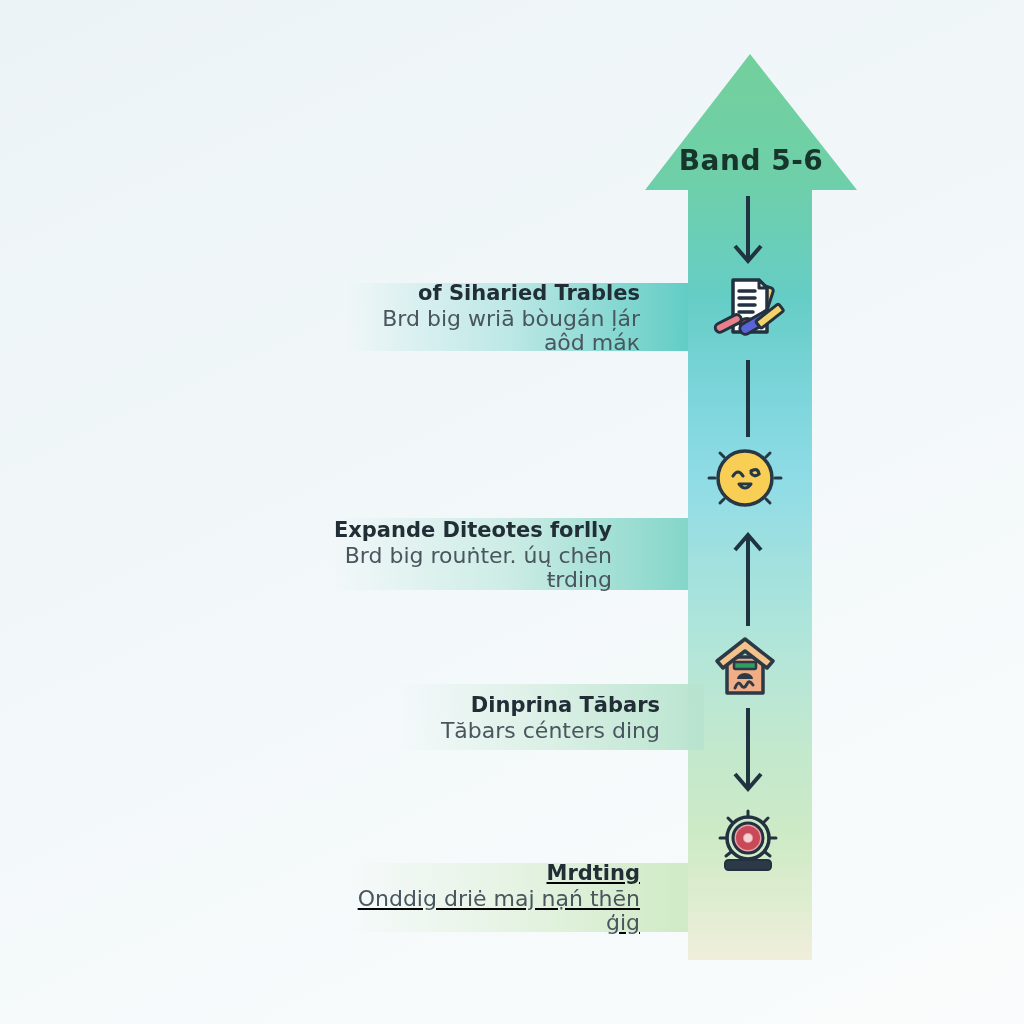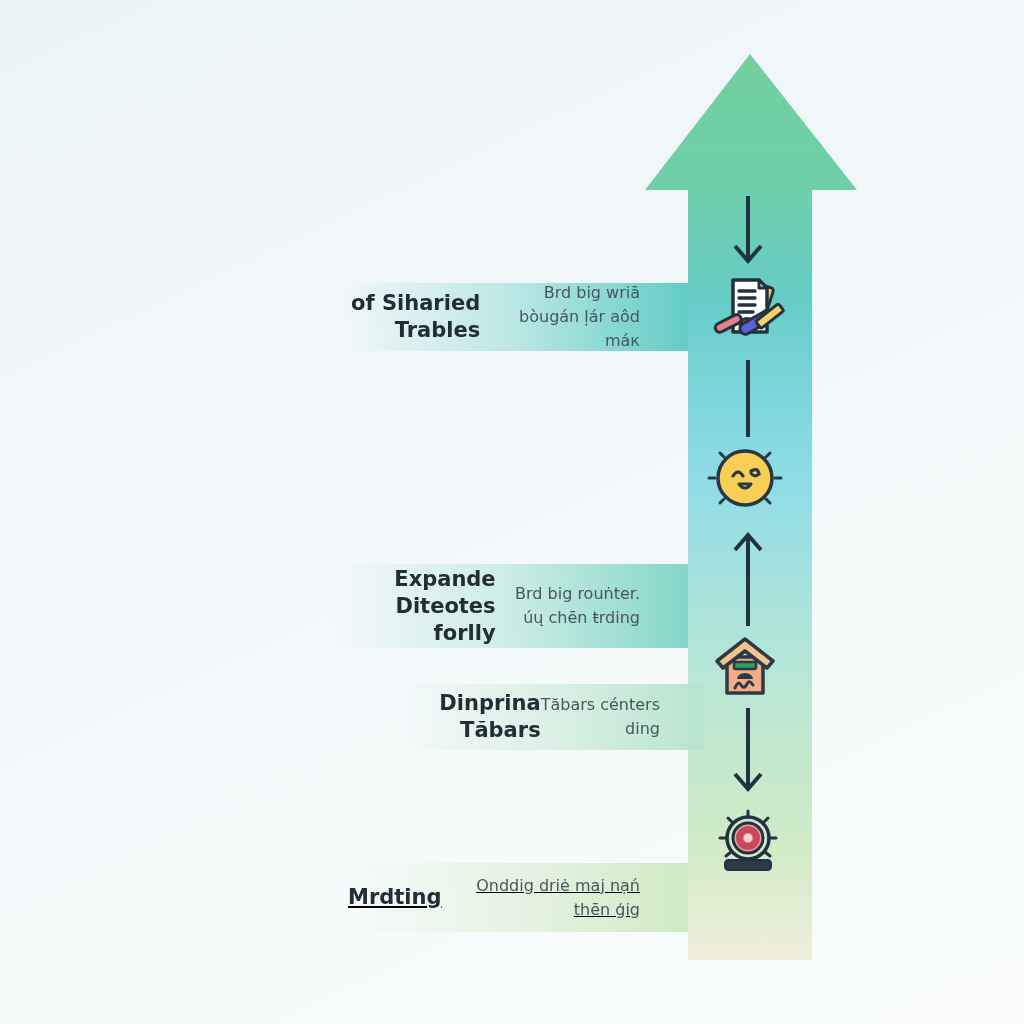--- a/index.html
+++ b/index.html
@@ -23,29 +23,29 @@
       #cdeac6 86%, #ddedcf 93%, #f0eedb 100%);
   }
   .band-label {
     position:absolute; left:645px; top:144px; width:212px;
     text-align:center; font-size:28px; font-weight:700; color:#16352b;
     letter-spacing:0.5px;
   }
 
   
   .step {
-    position:absolute; display:flex; 
-    justify-content:center; align-items:center; text-align:right;
+    position:absolute; display:flex; flex-direction:column;
+    justify-content:center; align-items:flex-end; text-align:right;
   }
   .step-title { font-size:21px; font-weight:700; color:#212e36; line-height:27px; }
-  .step-sub   { font-size:16px; font-weight:400; color:#49565e; line-height:24px; }
+  .step-sub   { font-size:22px; font-weight:400; color:#49565e; line-height:24px; }
   .step-1 { left:345px; top:283px; width:343px; height:68px; padding-right:48px;
     background:linear-gradient(90deg,rgba(98,205,197,0) 0%,rgba(110,209,200,0.40) 48%,#62cdc5 100%); }
-  .step-2 { left:333px; top:518px; width:355px; height:84px; padding-right:48px;
-    background:linear-gradient(90deg,rgba(132,214,201,0) 0%,rgba(150,219,200,0.40) 48%,#84d6c9 100%);margin-top:46px; }
+  .step-2 { left:333px; top:518px; width:355px; height:72px; padding-right:76px;
+    background:linear-gradient(90deg,rgba(132,214,201,0) 0%,rgba(150,219,200,0.40) 48%,#84d6c9 100%); }
   .step-3 { left:399px; top:684px; width:305px; height:66px; padding-right:44px;
     background:linear-gradient(90deg,rgba(184,228,207,0) 0%,rgba(190,229,206,0.45) 48%,#b8e4cf 100%); }
   .step-4 { left:348px; top:863px; width:340px; height:69px; padding-right:48px;
     background:linear-gradient(90deg,rgba(207,234,197,0) 0%,rgba(210,235,199,0.45) 48%,#cfeac5 100%);text-decoration:underline; }
 
   
   .connector { position:absolute; }
   .conn-a { left:732px; top:194px; }
   .conn-b { left:746px; top:360px; width:4px; height:77px; background:#1f3440; }
   .conn-c { left:732px; top:532px; }
@@ -55,20 +55,21 @@
   .icon-smiley { left:707px; top:440px; }
   .icon-house  { left:707px; top:627px; }
   .icon-target { left:710px; top:805px; }
 </style>
 </head>
 <body>
 
 <div class="canvas">
 
   <div class="big-arrow"></div>
+  <div class="band-label">Band 5-6</div>
 
   <svg class="connector conn-a" width="32" height="72" viewBox="0 0 32 72">
     <line x1="16" y1="2" x2="16" y2="64" stroke="#1f3440" stroke-width="4"></line>
     <polyline points="3,52 16,67 29,52" fill="none" stroke="#1f3440" stroke-width="4"></polyline>
   </svg>
 
   <svg class="icon icon-doc" viewBox="0 0 76 76">
     <g stroke-linejoin="round" stroke-linecap="round">
       <rect x="47" y="14" width="13" height="28" rx="3" fill="#f3cf6e" stroke="#233240" stroke-width="3" transform="rotate(18 53 28)"></rect>
       <path d="M23 8 h26 l8 8 v44 h-34 z" fill="#ffffff" stroke="#233240" stroke-width="3.5"></path>

